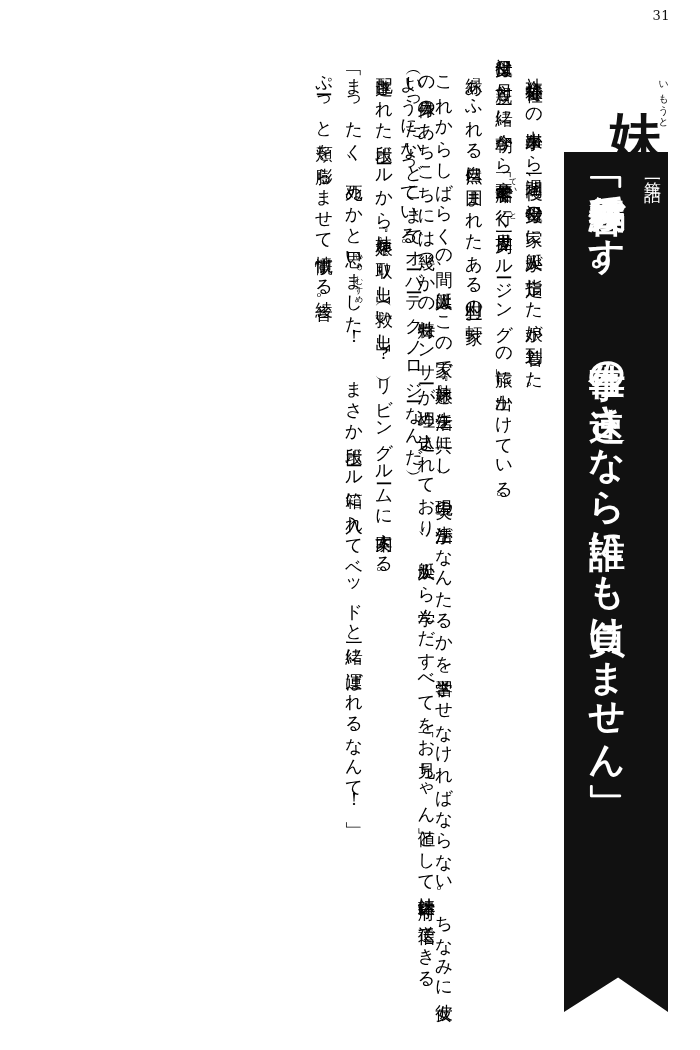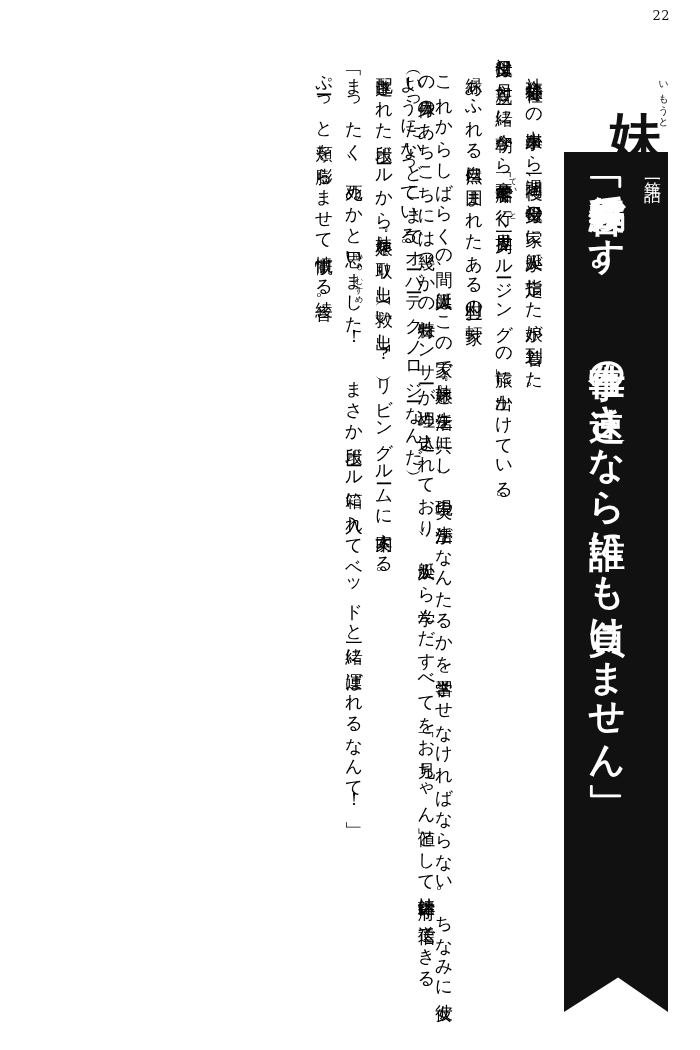--- a/index.html
+++ b/index.html
@@ -154,21 +154,21 @@
     letter-spacing: 0px;
     color: #000;
     font-family: "DejaVu Serif", "Liberation Serif", serif;
   }
 </style>
 </head>
 <body>
 
 <div id="page">
 
-  <div id="page-number">22</div>
+  <div id="page-number">31</div>
 
   <div id="title-block">
     <div id="series-mark-ruby">いもうと</div>
     <div id="series-mark">妹</div>
     <div id="title-band">
       <div id="episode-label">第一話</div>
       <div id="title-text">「舞鶴綾音です。 仕事の速さなら誰にも負けません」</div>
     </div>
   </div>
 

